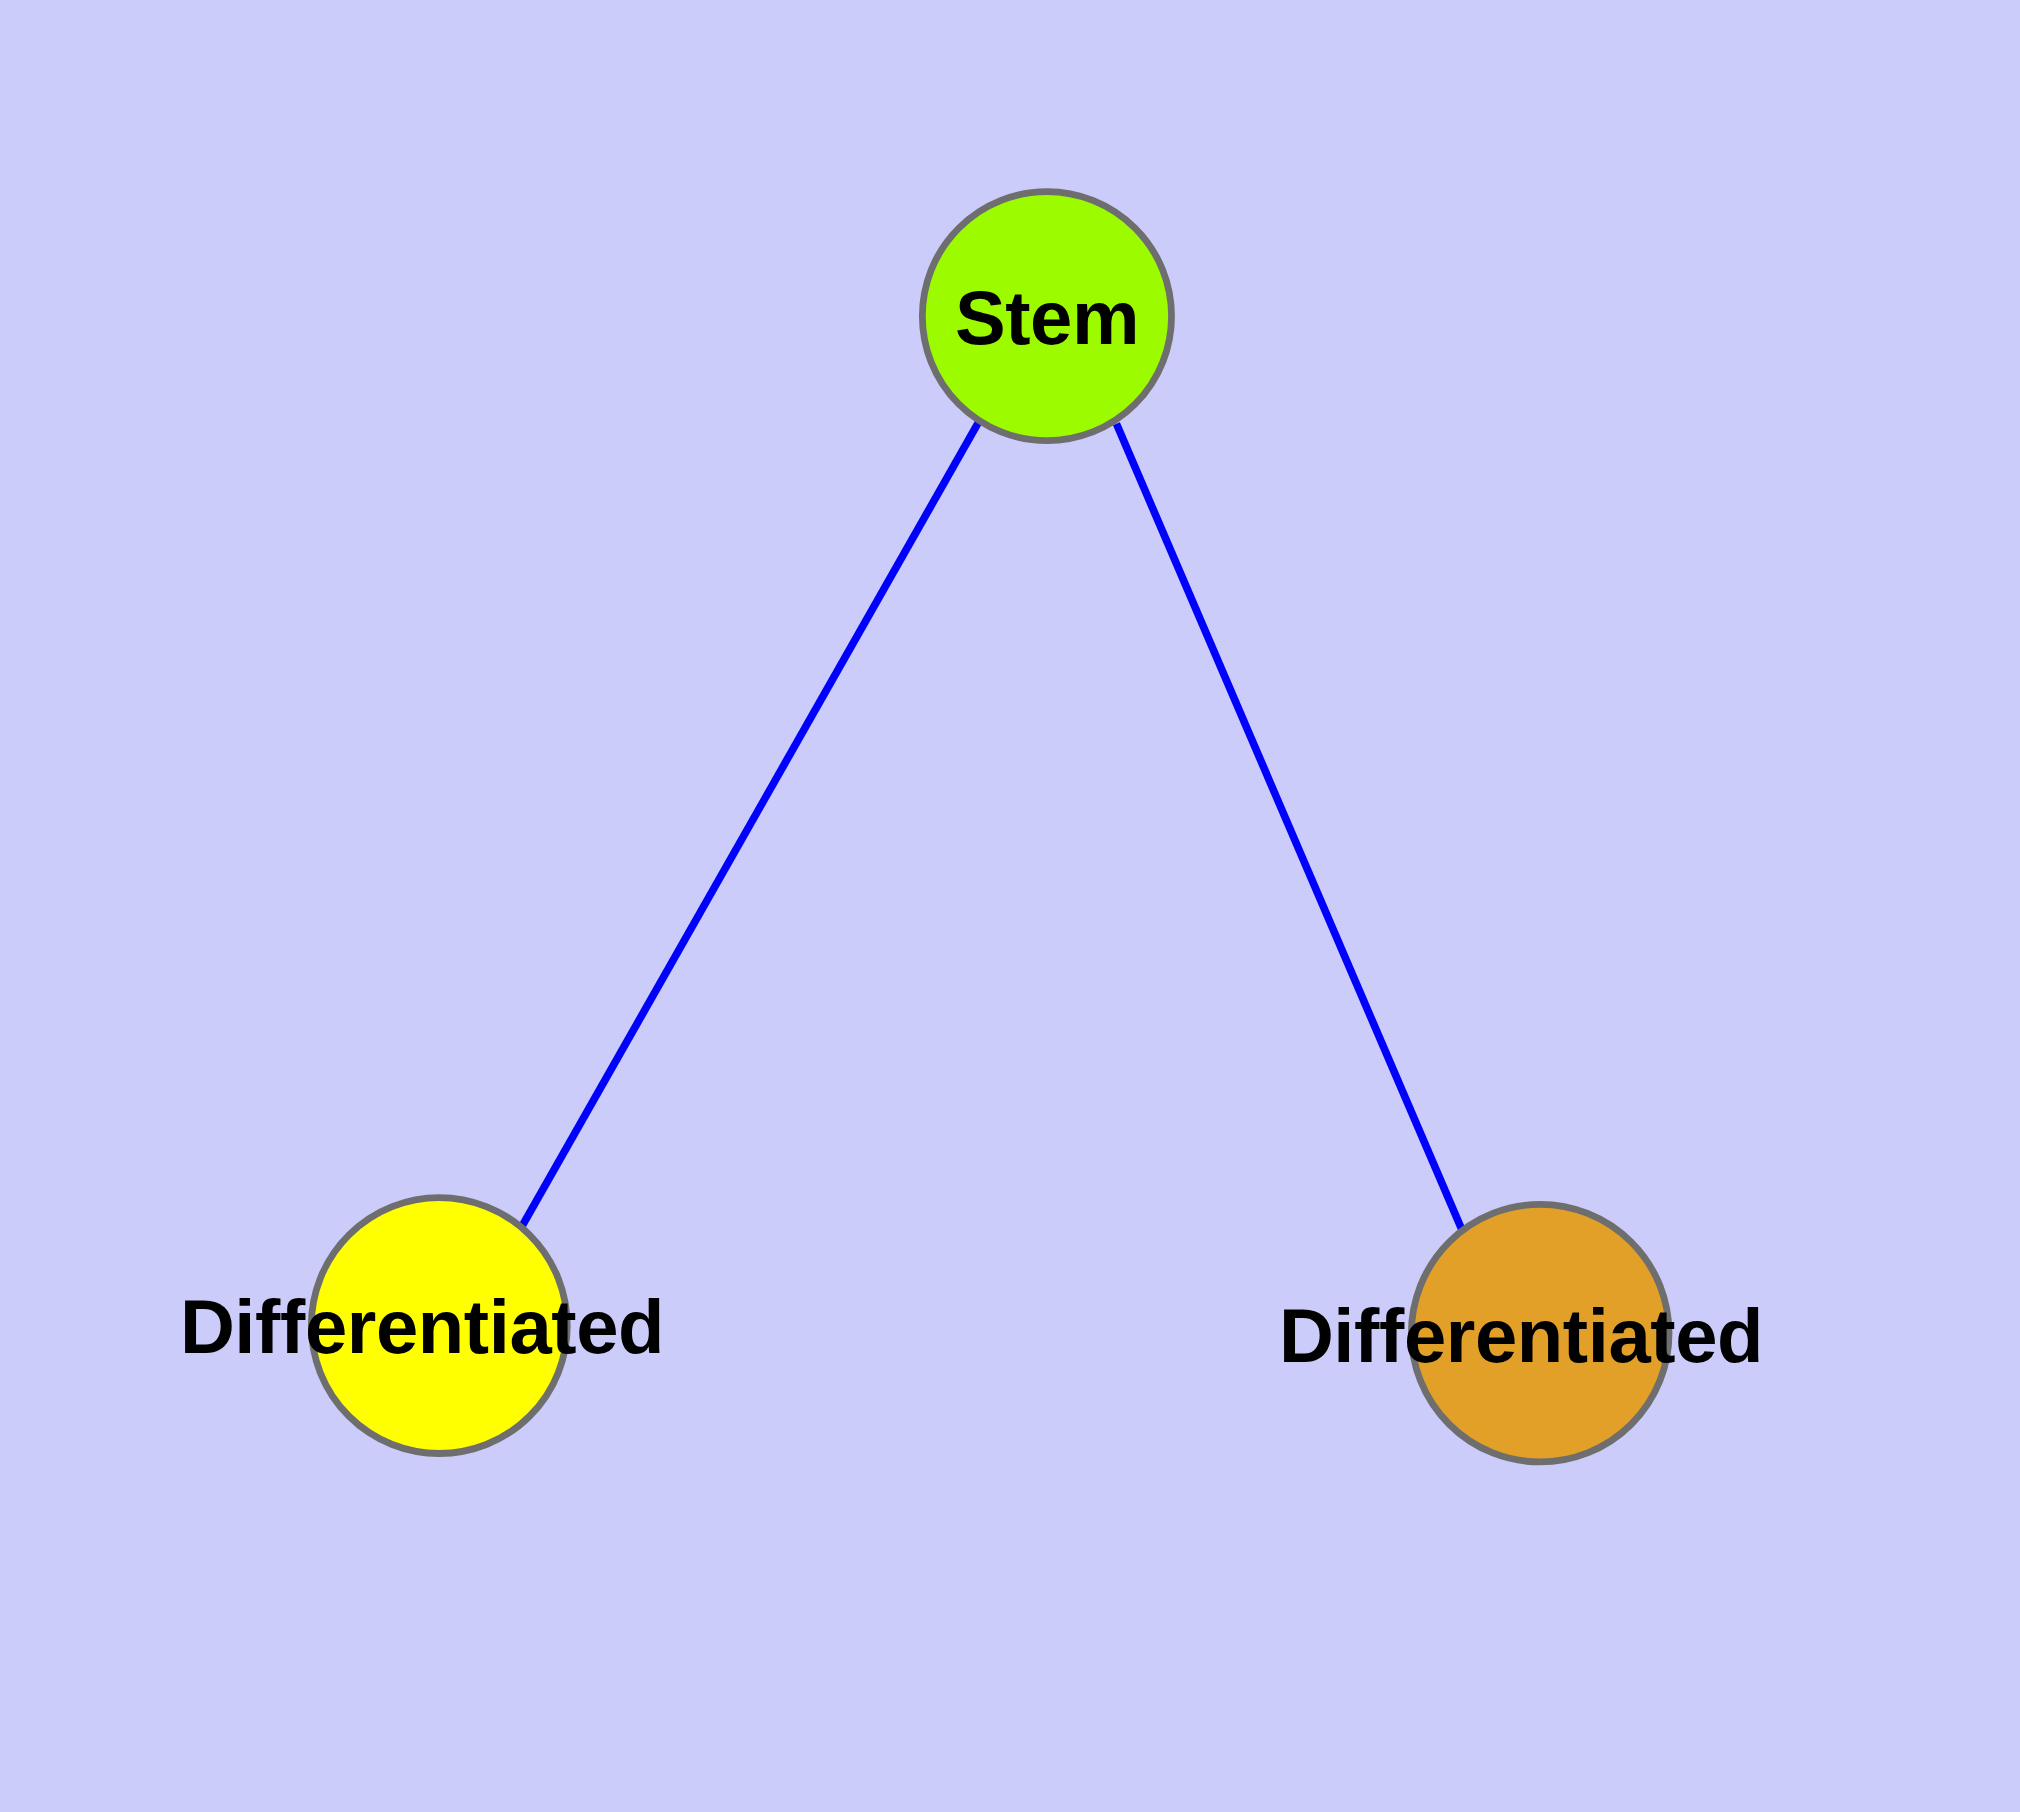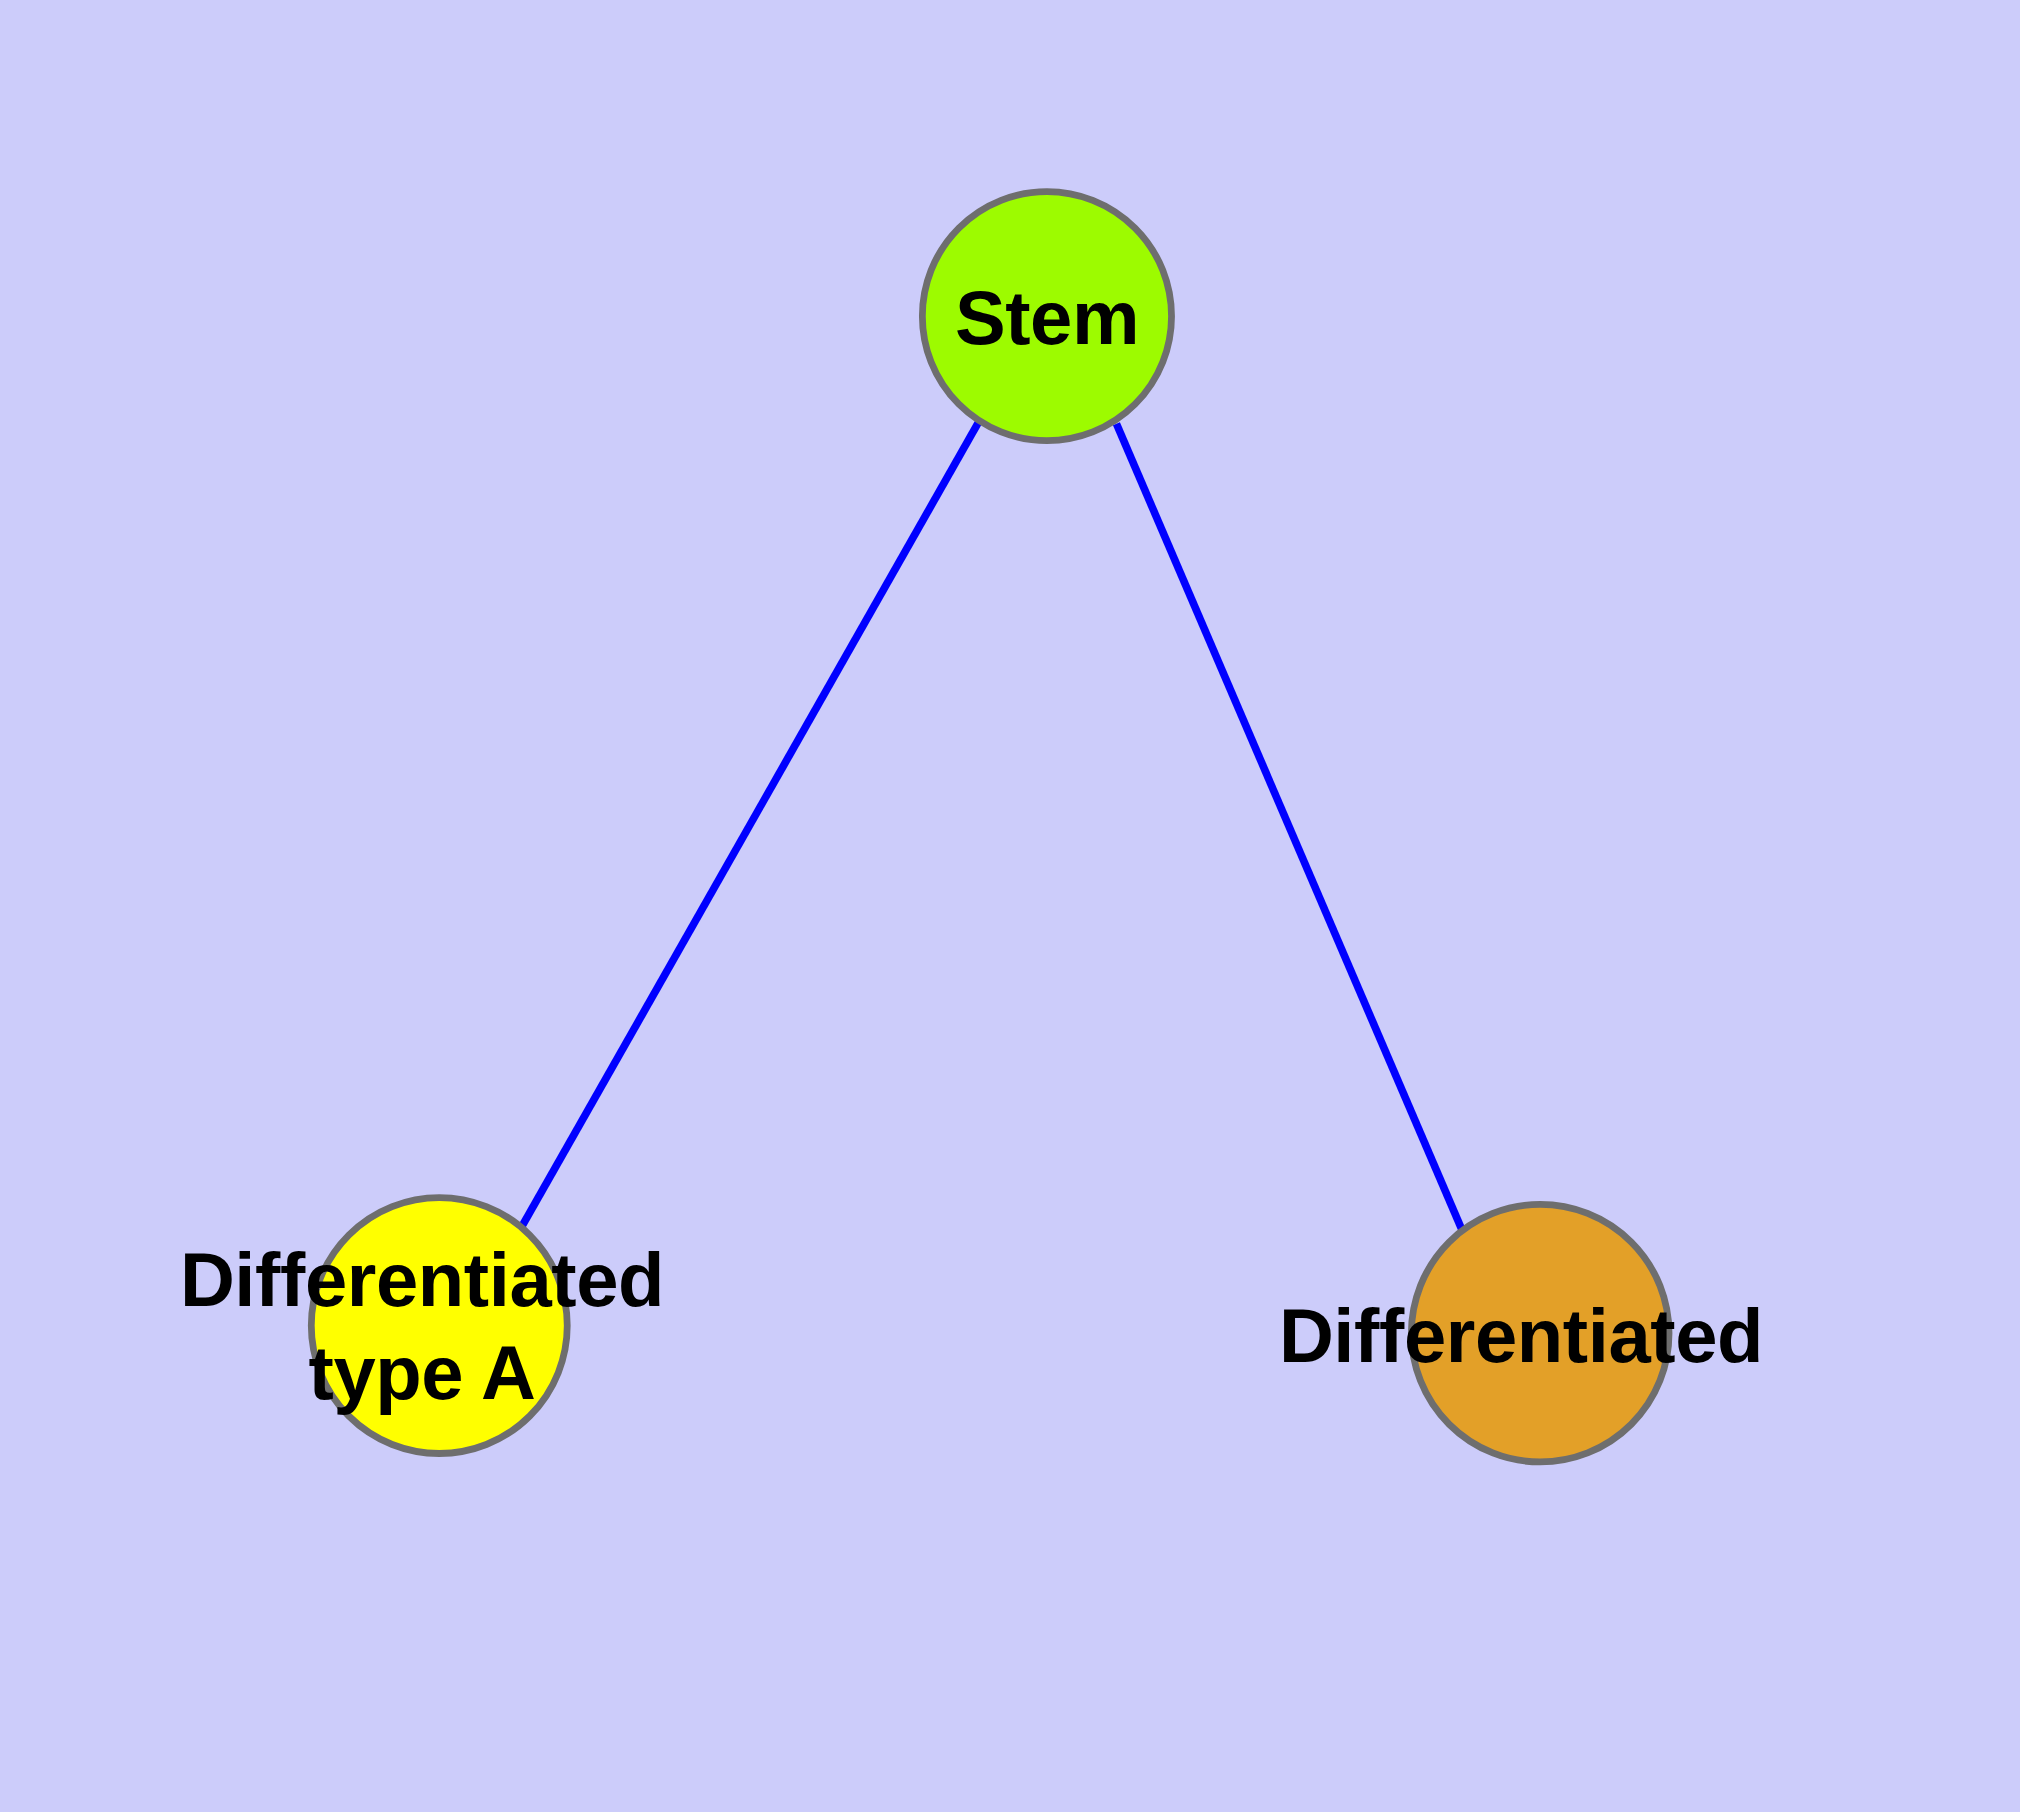--- a/index.html
+++ b/index.html
@@ -76,21 +76,20 @@
     </g>
 
   </svg>
 
   <div class="node-label single" id="label-stem">
     <div>Stem</div>
   </div>
 
   <div class="node-label" id="label-type-a">
     <div>Differentiated</div>
-    <div>type A</div>
   </div>
 
   <div class="node-label" id="label-type-b">
     <div>Differentiated</div>
   </div>
 
 </div>
 
 
 </body></html>

